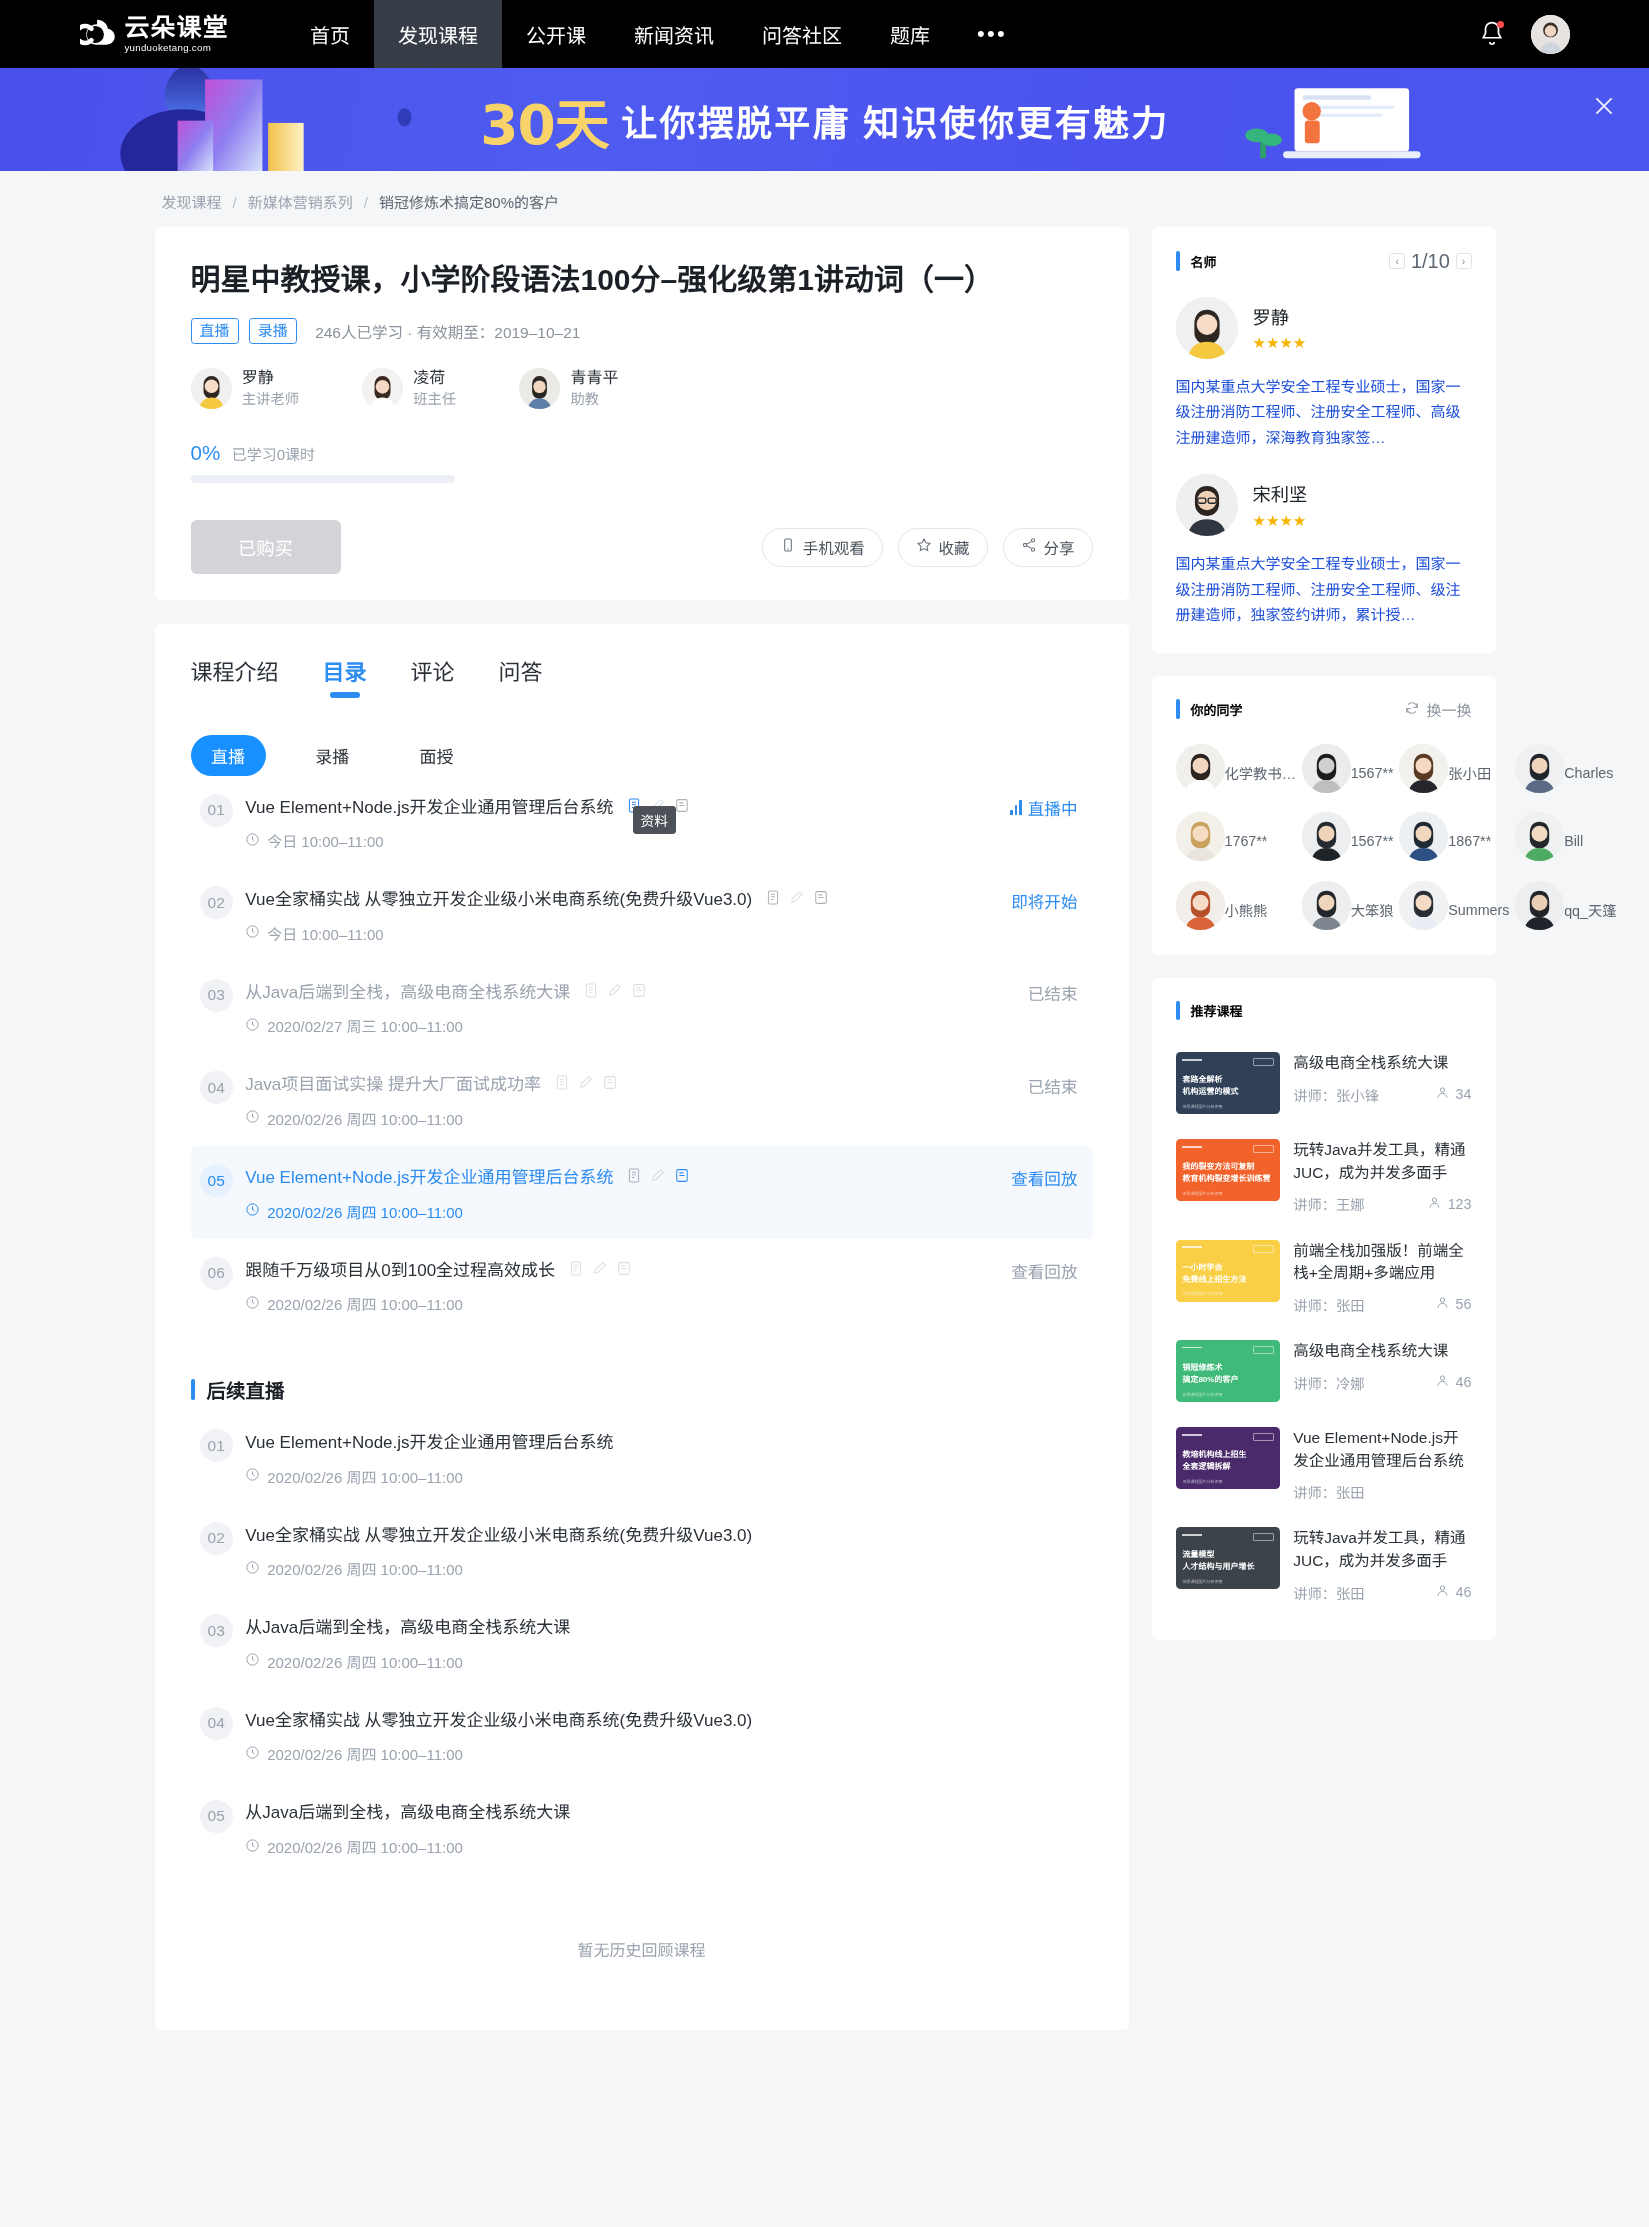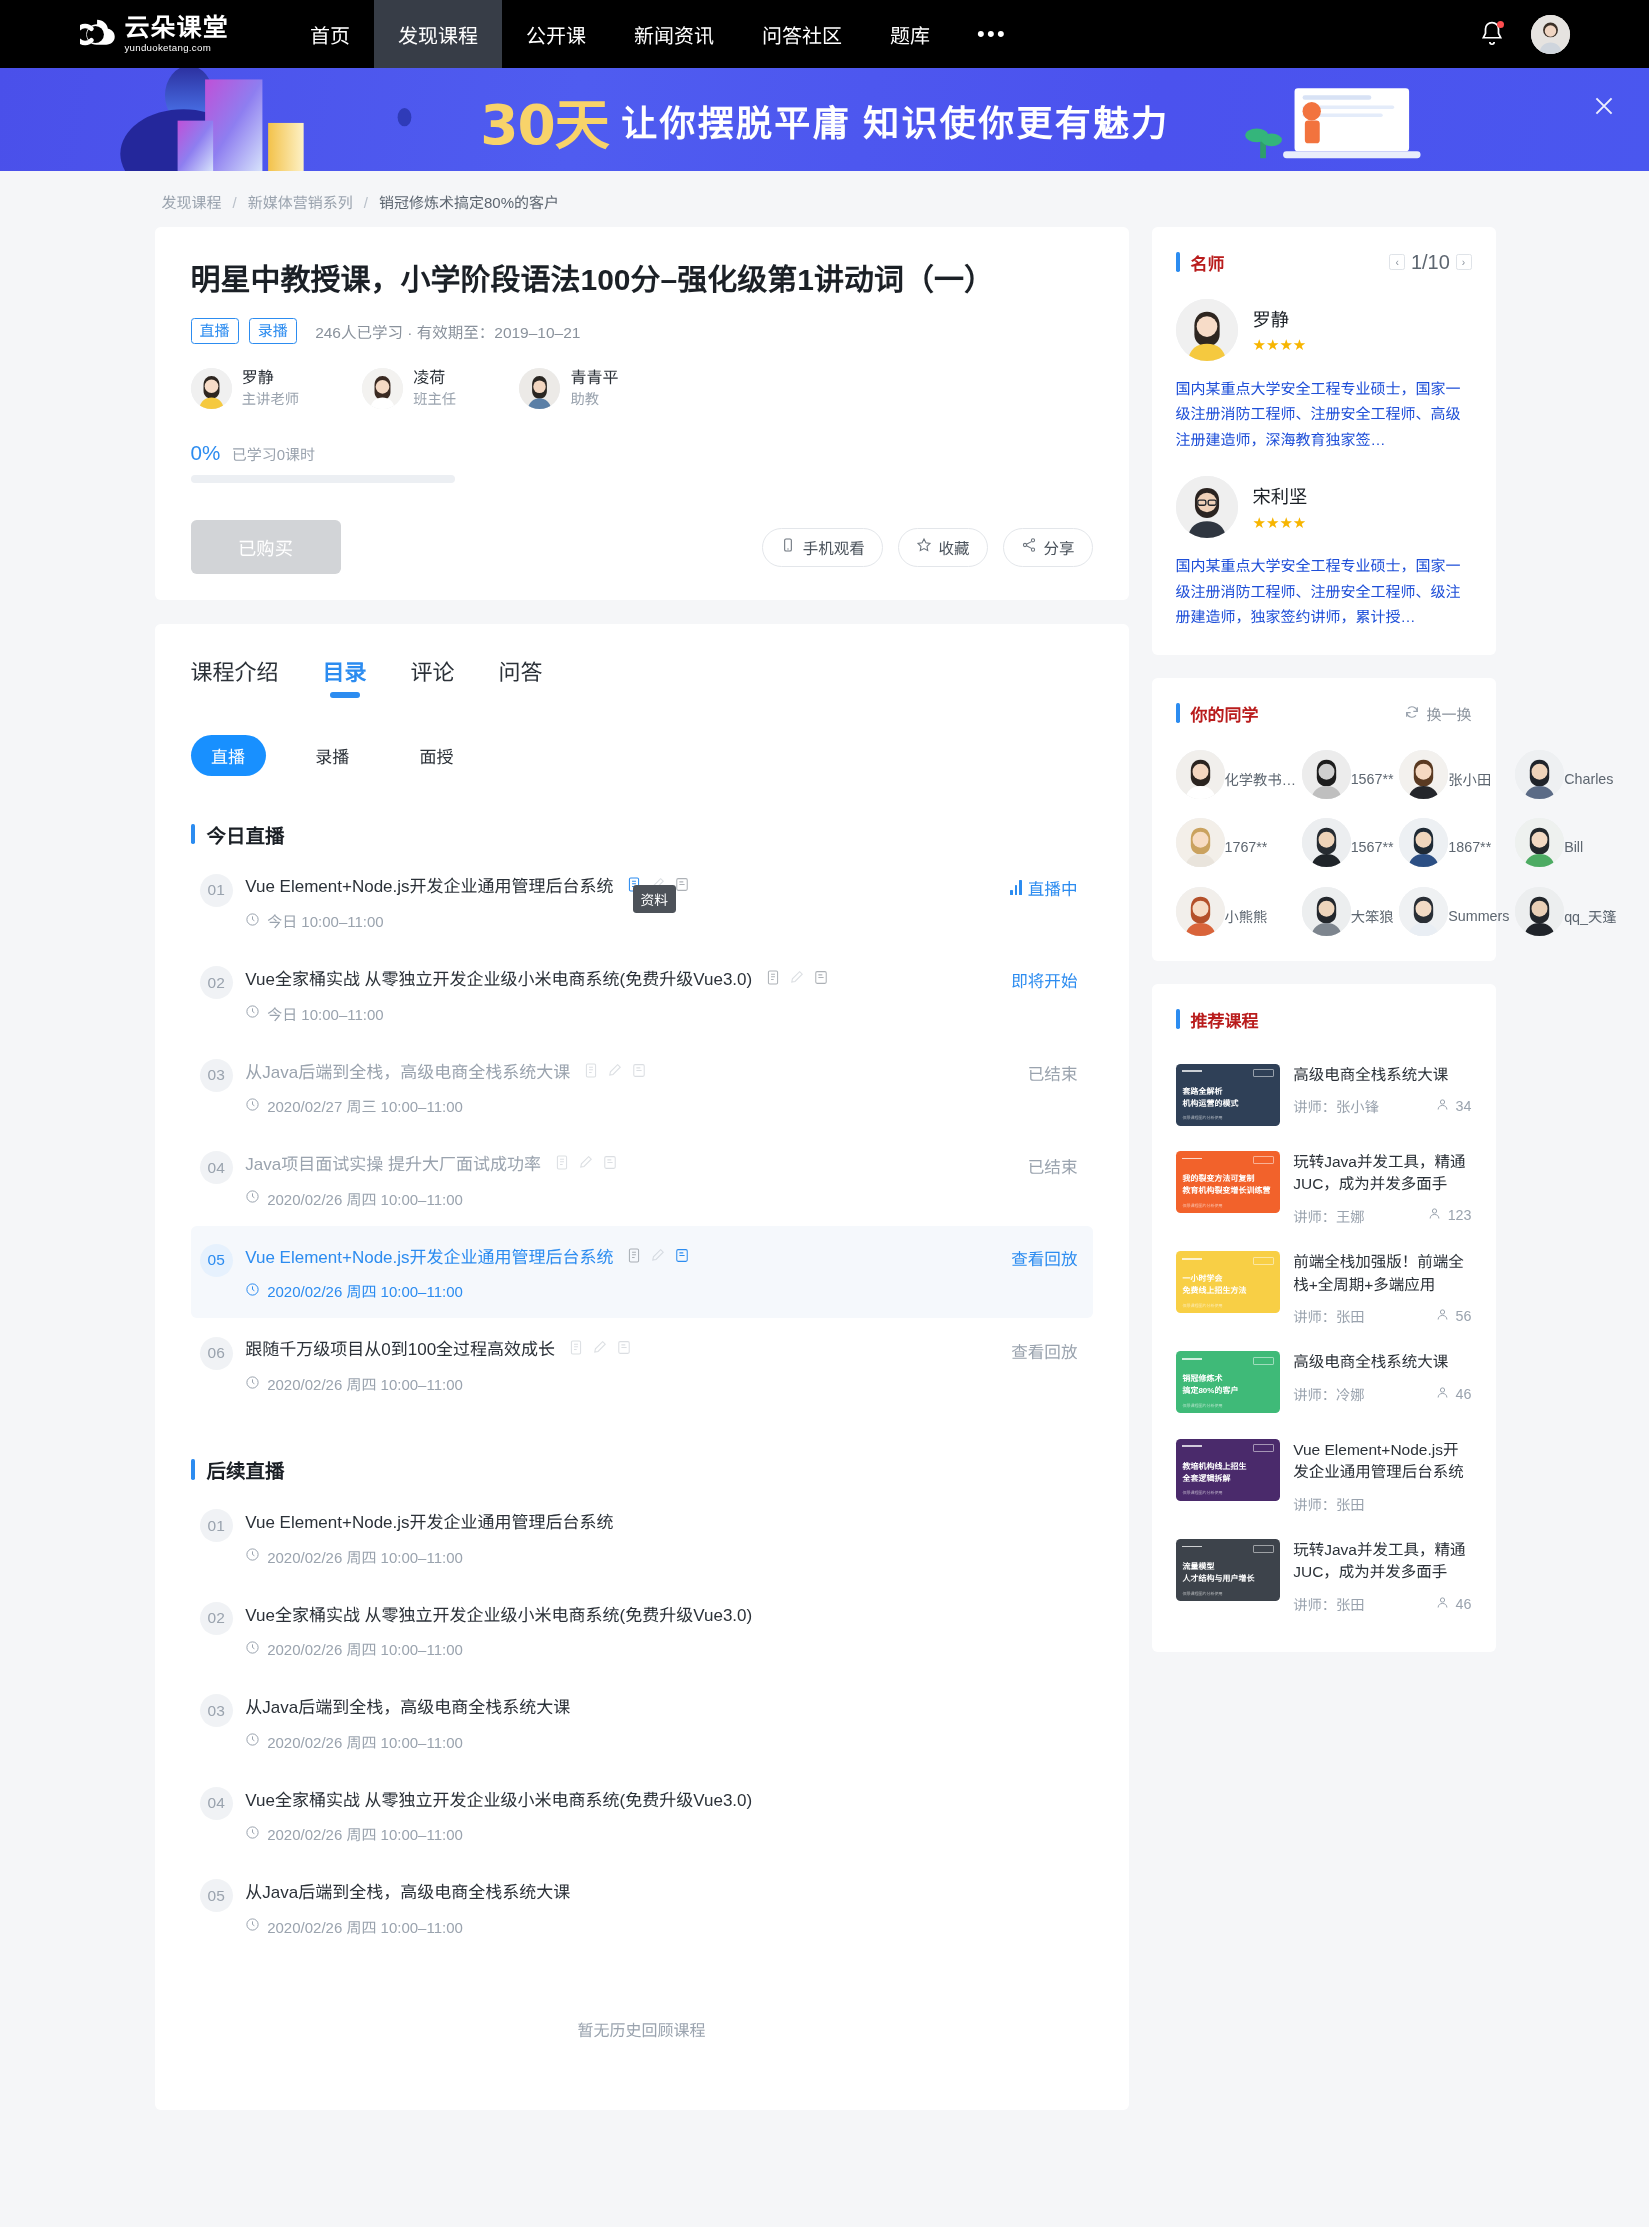--- a/index.html
+++ b/index.html
@@ -194,21 +194,21 @@
     position:absolute; background:#4d5259; color:#fff; font-size: 13.7px;
     border-radius: 3.4px; padding: 4px 8px; left: 442px; top: 30px; white-space:nowrap;
   }
 
   .empty-hist { text-align:center; color:#9aa3ae; font-size: 16px; padding: 63px 0 23px 0; }
 
   
   .side-card { background:#fff; border-radius:5.7px; padding: 23px 24px 25px 24px; margin-bottom: 23px; }
   .side-head { display:flex; align-items:center; }
   .side-head .sec-bar { width:4.6px; height:19.5px; background:#2c8cf0; border-radius:1.7px; }
-  .side-head .sec-txt { font-size: 17px; font-weight:700; color:#b91c1c; margin-left: 10.3px;}
+  .side-head .sec-txt { font-size: 13px; font-weight:700; color:#000000; margin-left: 10.3px;}
   .pager { margin-left:auto; display:flex; align-items:center; gap: 5.7px; }
   .pg-btn {
     width: 16px; height:16px; border:1.1px solid #dfe3e8; border-radius:2.3px; color:#8a929c;
     display:flex; align-items:center; justify-content:center; font-size:10.3px; cursor:pointer;
   }
   .pg-txt { font-size: 20px; color:#5d6670; }
   .refresh { margin-left:auto; display:flex; align-items:center; gap:6.9px; color:#8a929c; font-size:15px; cursor:pointer;}
   .refresh svg { width:16px;height:16px; }
 
   .teacher-block { margin-top: 24px; }
@@ -464,24 +464,20 @@
             <div class="tab">评论</div>
             <div class="tab">问答</div>
           </div>
 
           <div class="chips">
             <div class="chip active">直播</div>
             <div class="chip">录播</div>
             <div class="chip">面授</div>
           </div>
 
-          <div class="sec-title">
-            <span class="sec-bar"></span>
-            <span class="sec-txt">今日直播</span>
-          </div>
 
           <div class="lesson">
             <div class="lnum">01</div>
             <div class="lbody">
               <div class="lrow1">
                 <span class="ltitle">Vue Element+Node.js开发企业通用管理后台系统</span>
                 <span class="licons">
                   <span class="licon active">
                     <svg viewBox="0 0 24 26" fill="none" stroke="#2c8cf0" stroke-width="1.6">
                         <rect x="5" y="3" width="14" height="20" rx="2"></rect>

